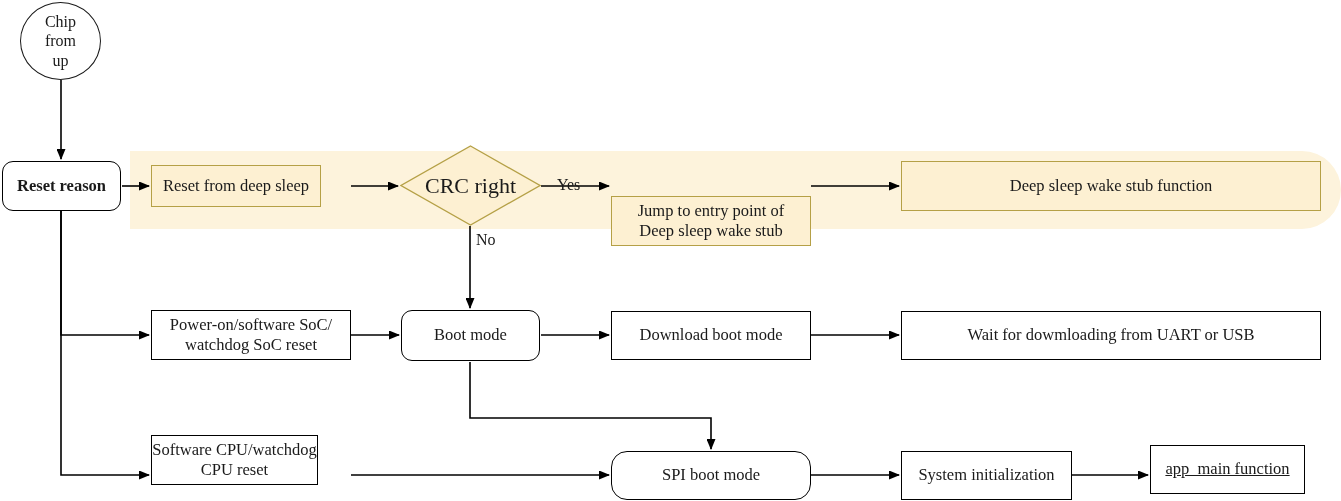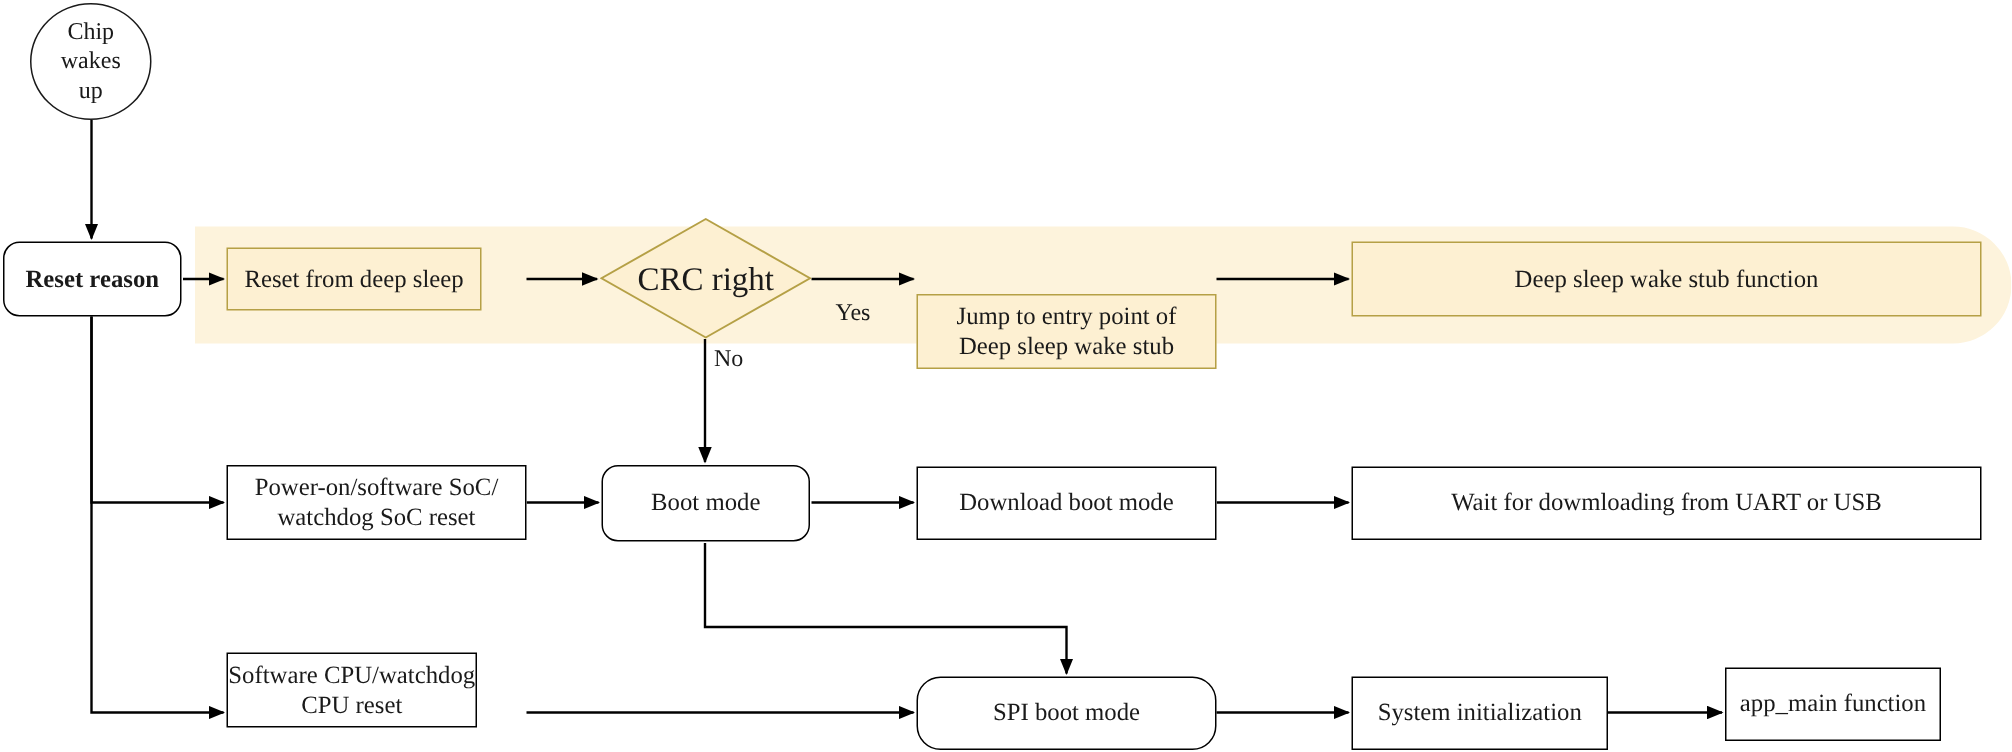--- a/index.html
+++ b/index.html
@@ -131,21 +131,21 @@
 
       <path d="M351,475 L609,475"></path>
 
       <path d="M811,475 L899,475"></path>
 
       <path d="M1072,475 L1148,475"></path>
     </g>
   </svg>
 
   <div class="node circle" style="left:20px; top:2px; width:81px; height:78px;">Chip
-wakes
+from
 up</div>
 
   <div class="node rect-round" style="left:2px; top:161px; width:119px; height:50px;font-weight:bold;">Reset reason</div>
 
   <div class="node rect-hl" style="left:151px; top:165px; width:170px; height:42px;">Reset from deep sleep</div>
 
   <div class="diamond-wrap" style="left:400px; top:145px; width:141px; height:81px;">
     <svg class="diamond-shape" viewBox="0 0 141 81" preserveAspectRatio="none" xmlns="http://www.w3.org/2000/svg">
       <polygon points="70.5,1 140,40.5 70.5,80 1,40.5" fill="#fdf0d2" stroke="#b5a046" stroke-width="1.3"></polygon>
     </svg>
@@ -166,19 +166,19 @@
 
   <div class="node rect-plain" style="left:901px; top:311px; width:420px; height:49px;">Wait for dowmloading from UART or USB</div>
 
   <div class="node rect-plain" style="left:151px; top:435px; width:167px; height:50px;">Software CPU/watchdog
 CPU reset</div>
 
   <div class="node rect-plain" style="left:611px; top:451px; width:200px; height:49px;border-radius:16px;">SPI boot mode</div>
 
   <div class="node rect-plain" style="left:901px; top:451px; width:171px; height:49px;">System initialization</div>
 
-  <div class="node rect-plain" style="left:1150px; top:445px; width:144px; height:49px;">app_main function</div>
+  <div class="node rect-plain" style="left:1150px; top:445px; width:155px; height:49px;text-decoration:underline;">app_main function</div>
 
-  <span class="edge-label" style="left:557px; top:200px;">Yes</span>
+  <span class="edge-label" style="left:557px; top:176px;">Yes</span>
 
   <span class="edge-label" style="left:476px; top:231px;">No</span>
 
 </div>
 
 </body></html>

